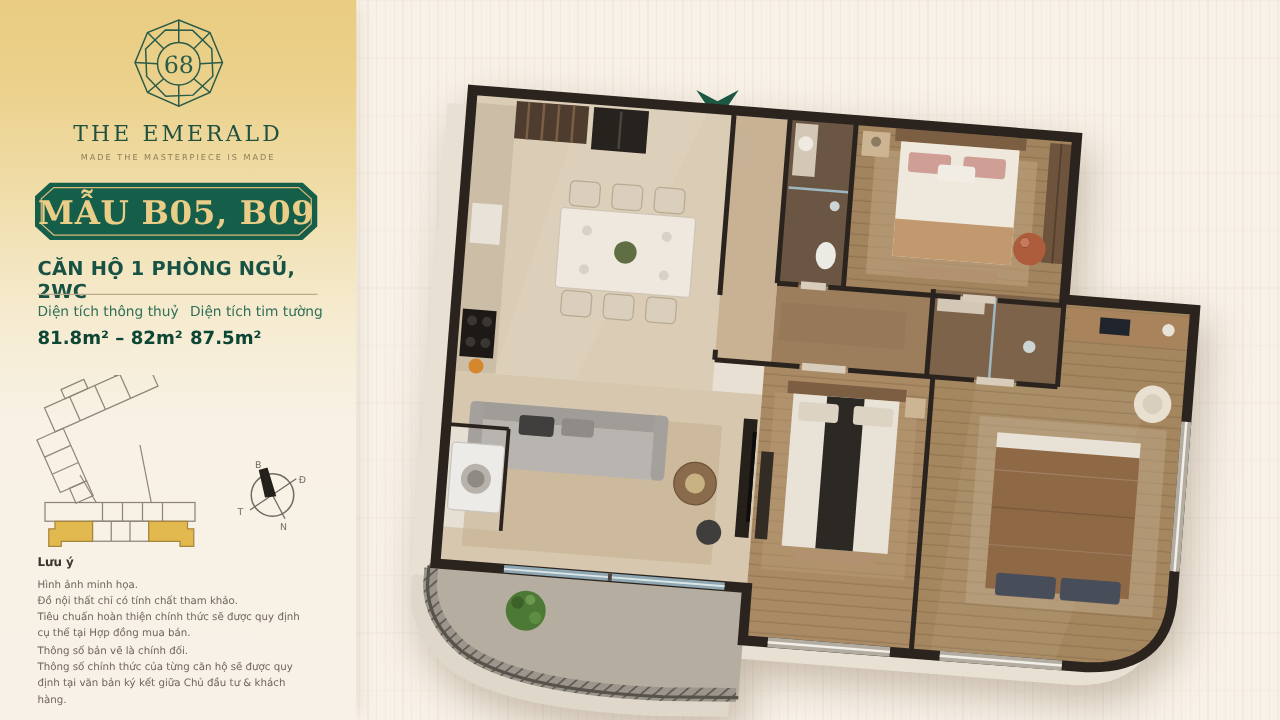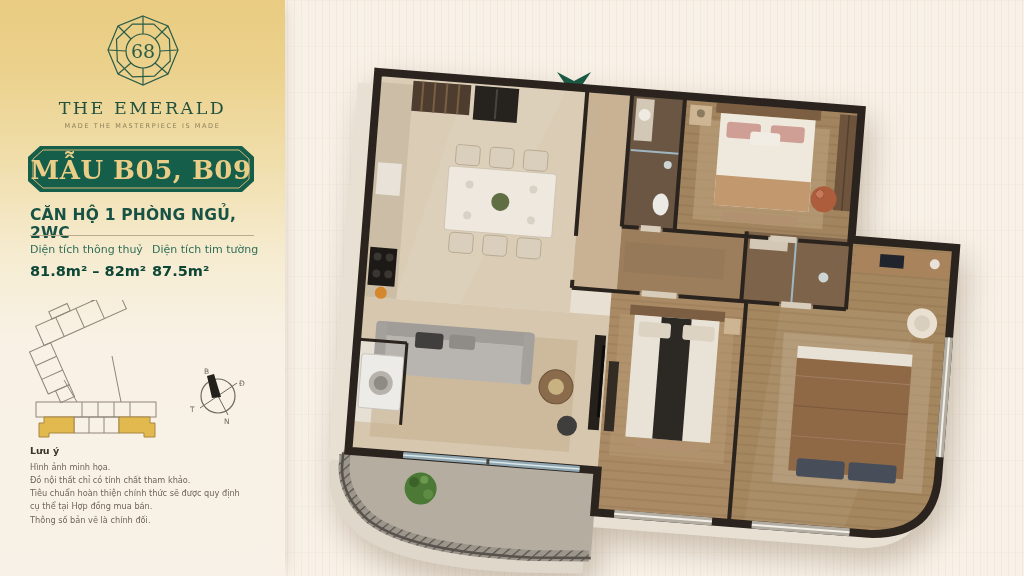--- a/index.html
+++ b/index.html
@@ -135,20 +135,21 @@
       <text x="2" y="46">T</text>
       <text x="36" y="58">N</text>
     </svg>
 
     <div class="notes">
       <div class="notes-title">Lưu ý</div>
       <div class="note-line">Hình ảnh minh họa.</div>
       <div class="note-line">Đồ nội thất chỉ có tính chất tham khảo.</div>
       <div class="note-line">Tiêu chuẩn hoàn thiện chính thức sẽ được quy định cụ thể tại Hợp đồng mua bán.</div>
       <div class="note-line">Thông số bản vẽ là chính đối.</div>
+      <div class="note-line">Thông số chính thức của từng căn hộ sẽ được quy định tại văn bản ký kết giữa Chủ đầu tư &amp; khách hàng.</div>
     </div>
   </aside>
 
   <svg id="entry-arrow" width="36" height="26" viewBox="0 0 36 26">
     <path d="M1,0 L18,9 L35,0 L18,25 Z" fill="#175843"></path>
   </svg>
 
   <svg id="plan-svg" width="724" height="512" viewBox="0 0 724 512">
     <defs>
       <pattern id="hatch" width="7" height="7" patternUnits="userSpaceOnUse" patternTransform="rotate(45)">

